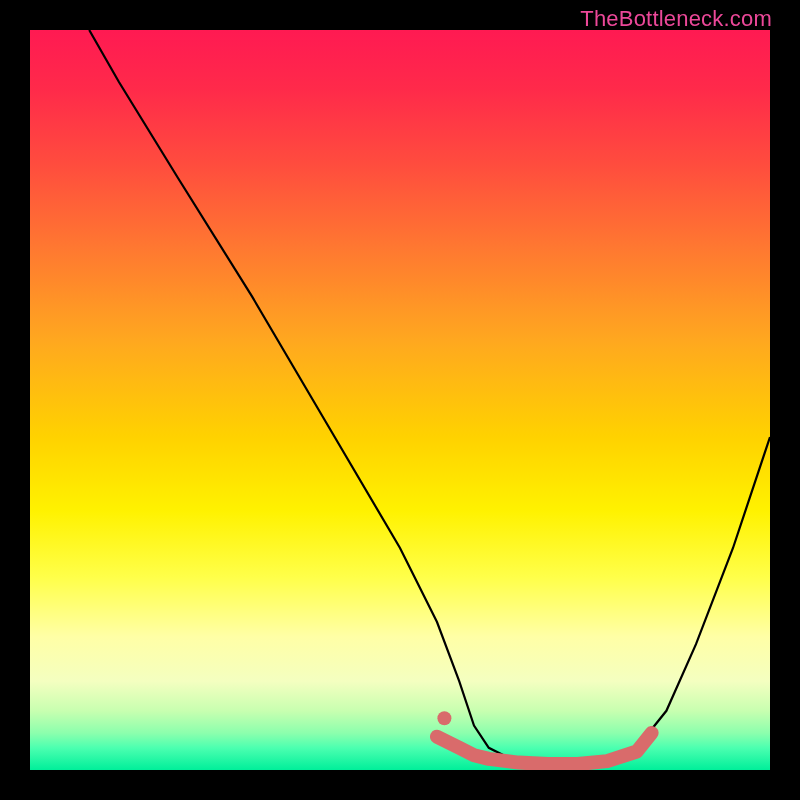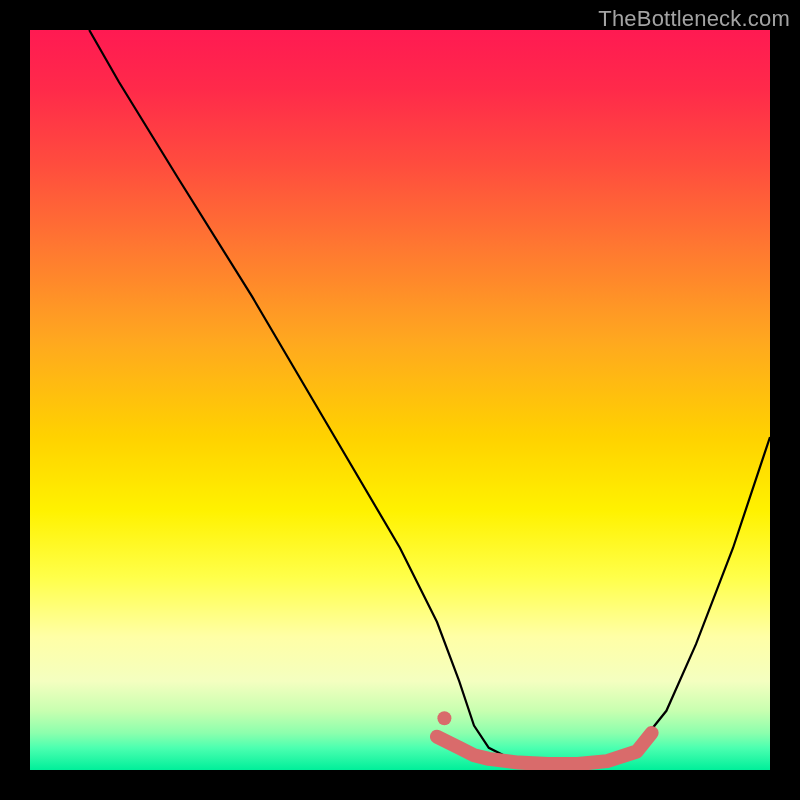--- a/index.html
+++ b/index.html
@@ -7,22 +7,22 @@
     width: 800px;
     height: 800px;
     background: #000;
     position: relative;
     font-family: Arial, sans-serif;
     overflow: hidden;
   }
   .watermark {
     position: absolute;
     top: 6px;
-    right: 10px;
-    color: #a3a3a3;
+    right: 28px;
+    color: #ec4899;
     font-size: 22px;
     font-weight: 500;
     z-index: 10;
     letter-spacing: 0.2px;
   }
   .plot-area {
     position: absolute;
     left: 30px;
     top: 30px;
     width: 740px;

